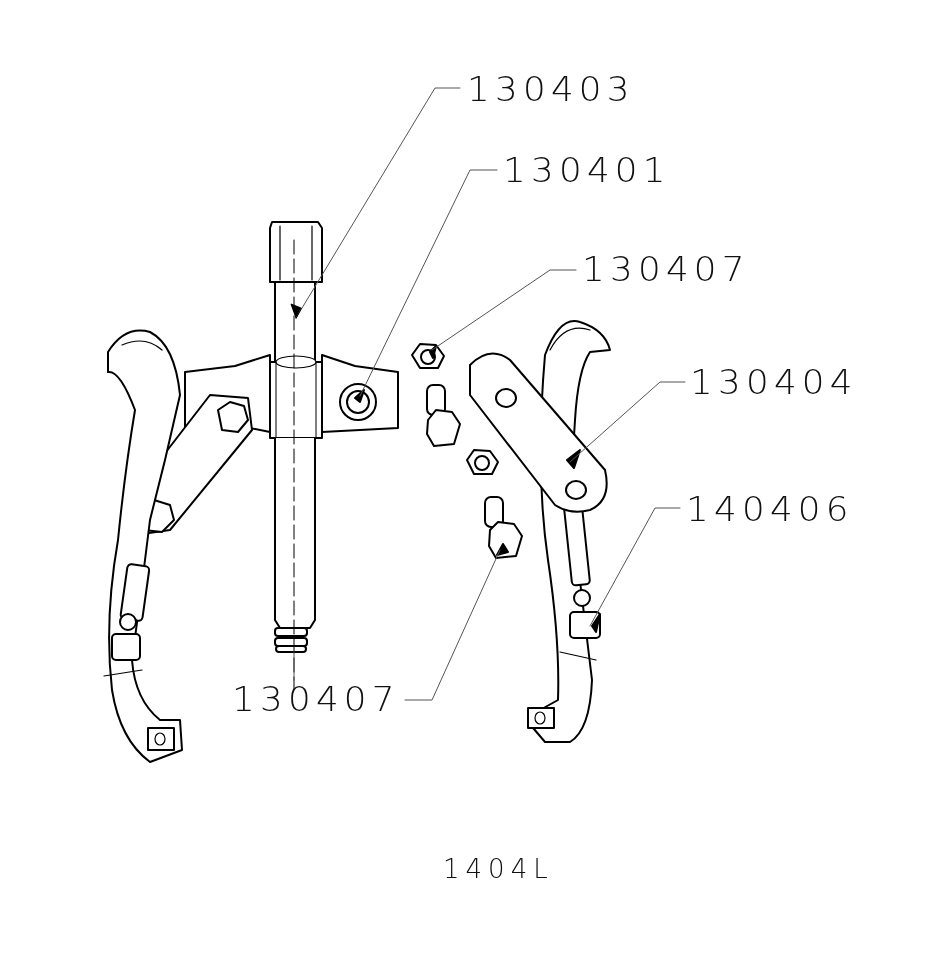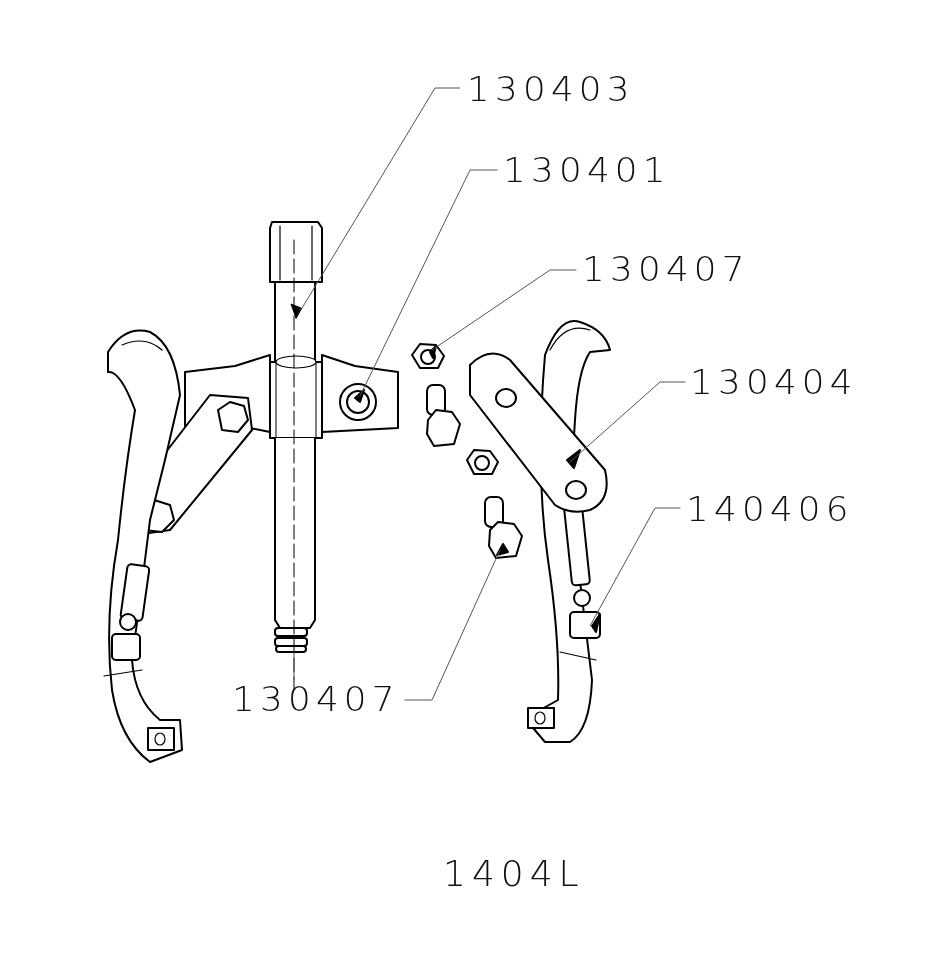--- a/index.html
+++ b/index.html
@@ -13,21 +13,21 @@
     letter-spacing: 5px;
     color: #111;
     line-height: 1;
     transform: scaleX(1.05);
     transform-origin: left top;
   }
   .title-label {
     position: absolute;
     font-family: "DejaVu Sans", sans-serif;
     font-weight: 200;
-    font-size: 36px;
+    font-size: 26px;
     letter-spacing: 6px;
     color: #111;
     line-height: 1;
   }
 </style>
 </head>
 <body>
 
 <svg id="drawing" viewBox="0 0 945 963" xmlns="http://www.w3.org/2000/svg" fill="none" stroke="#000" stroke-width="2" stroke-linejoin="round" stroke-linecap="round">
 

